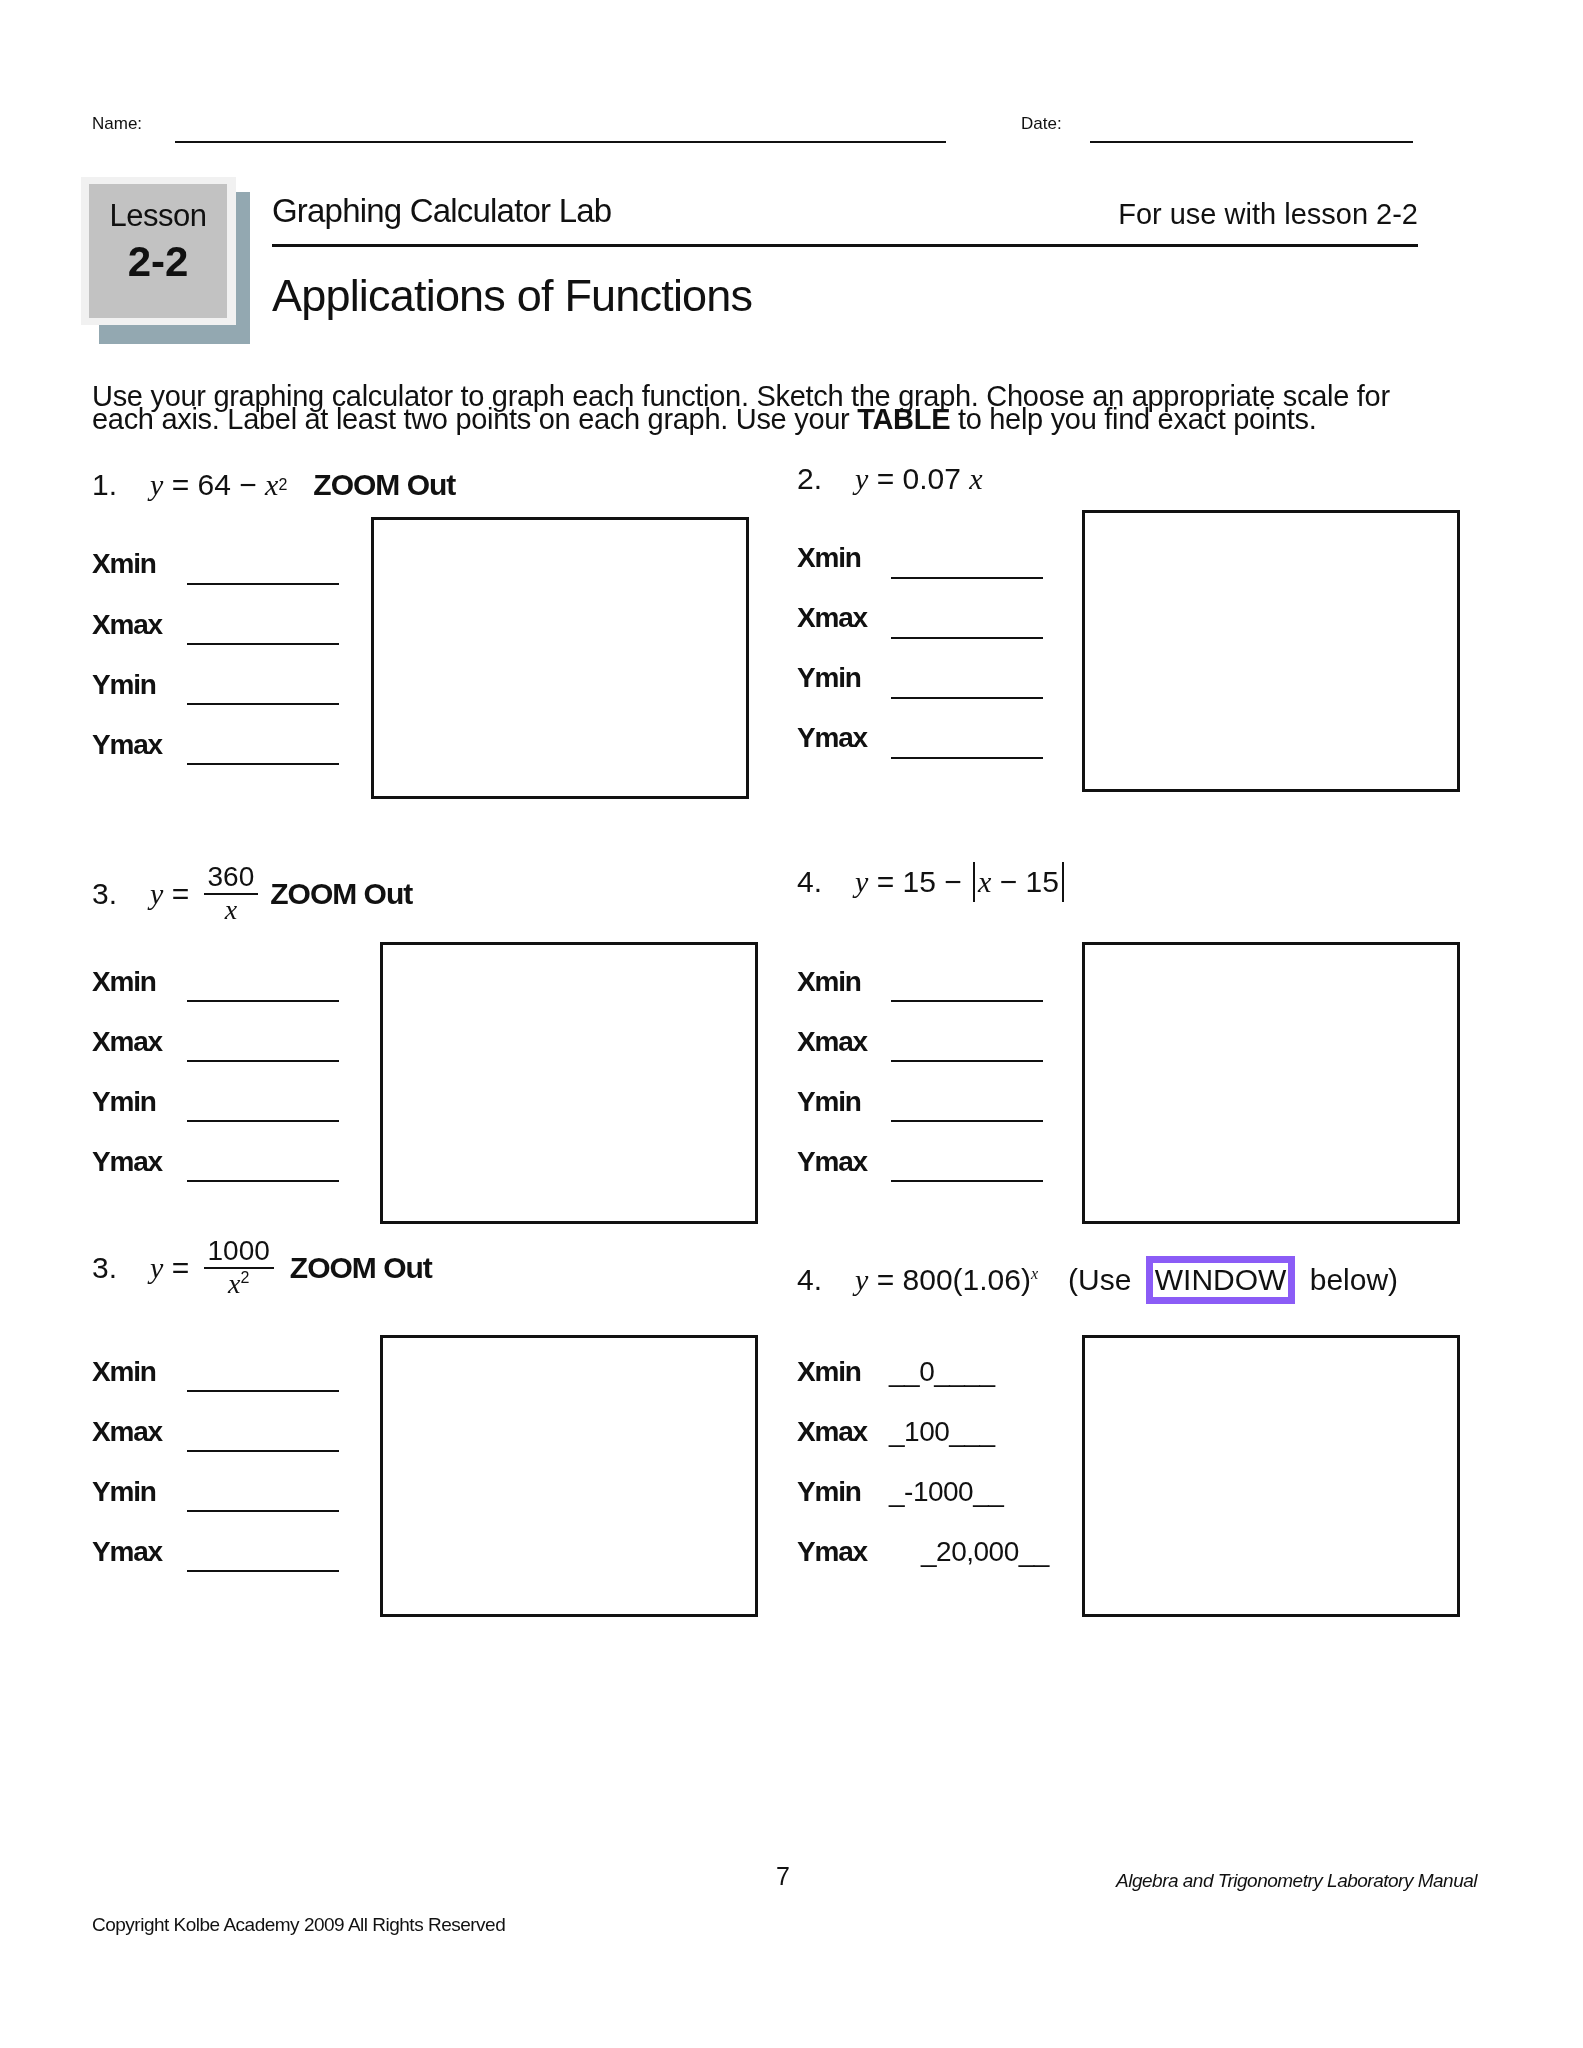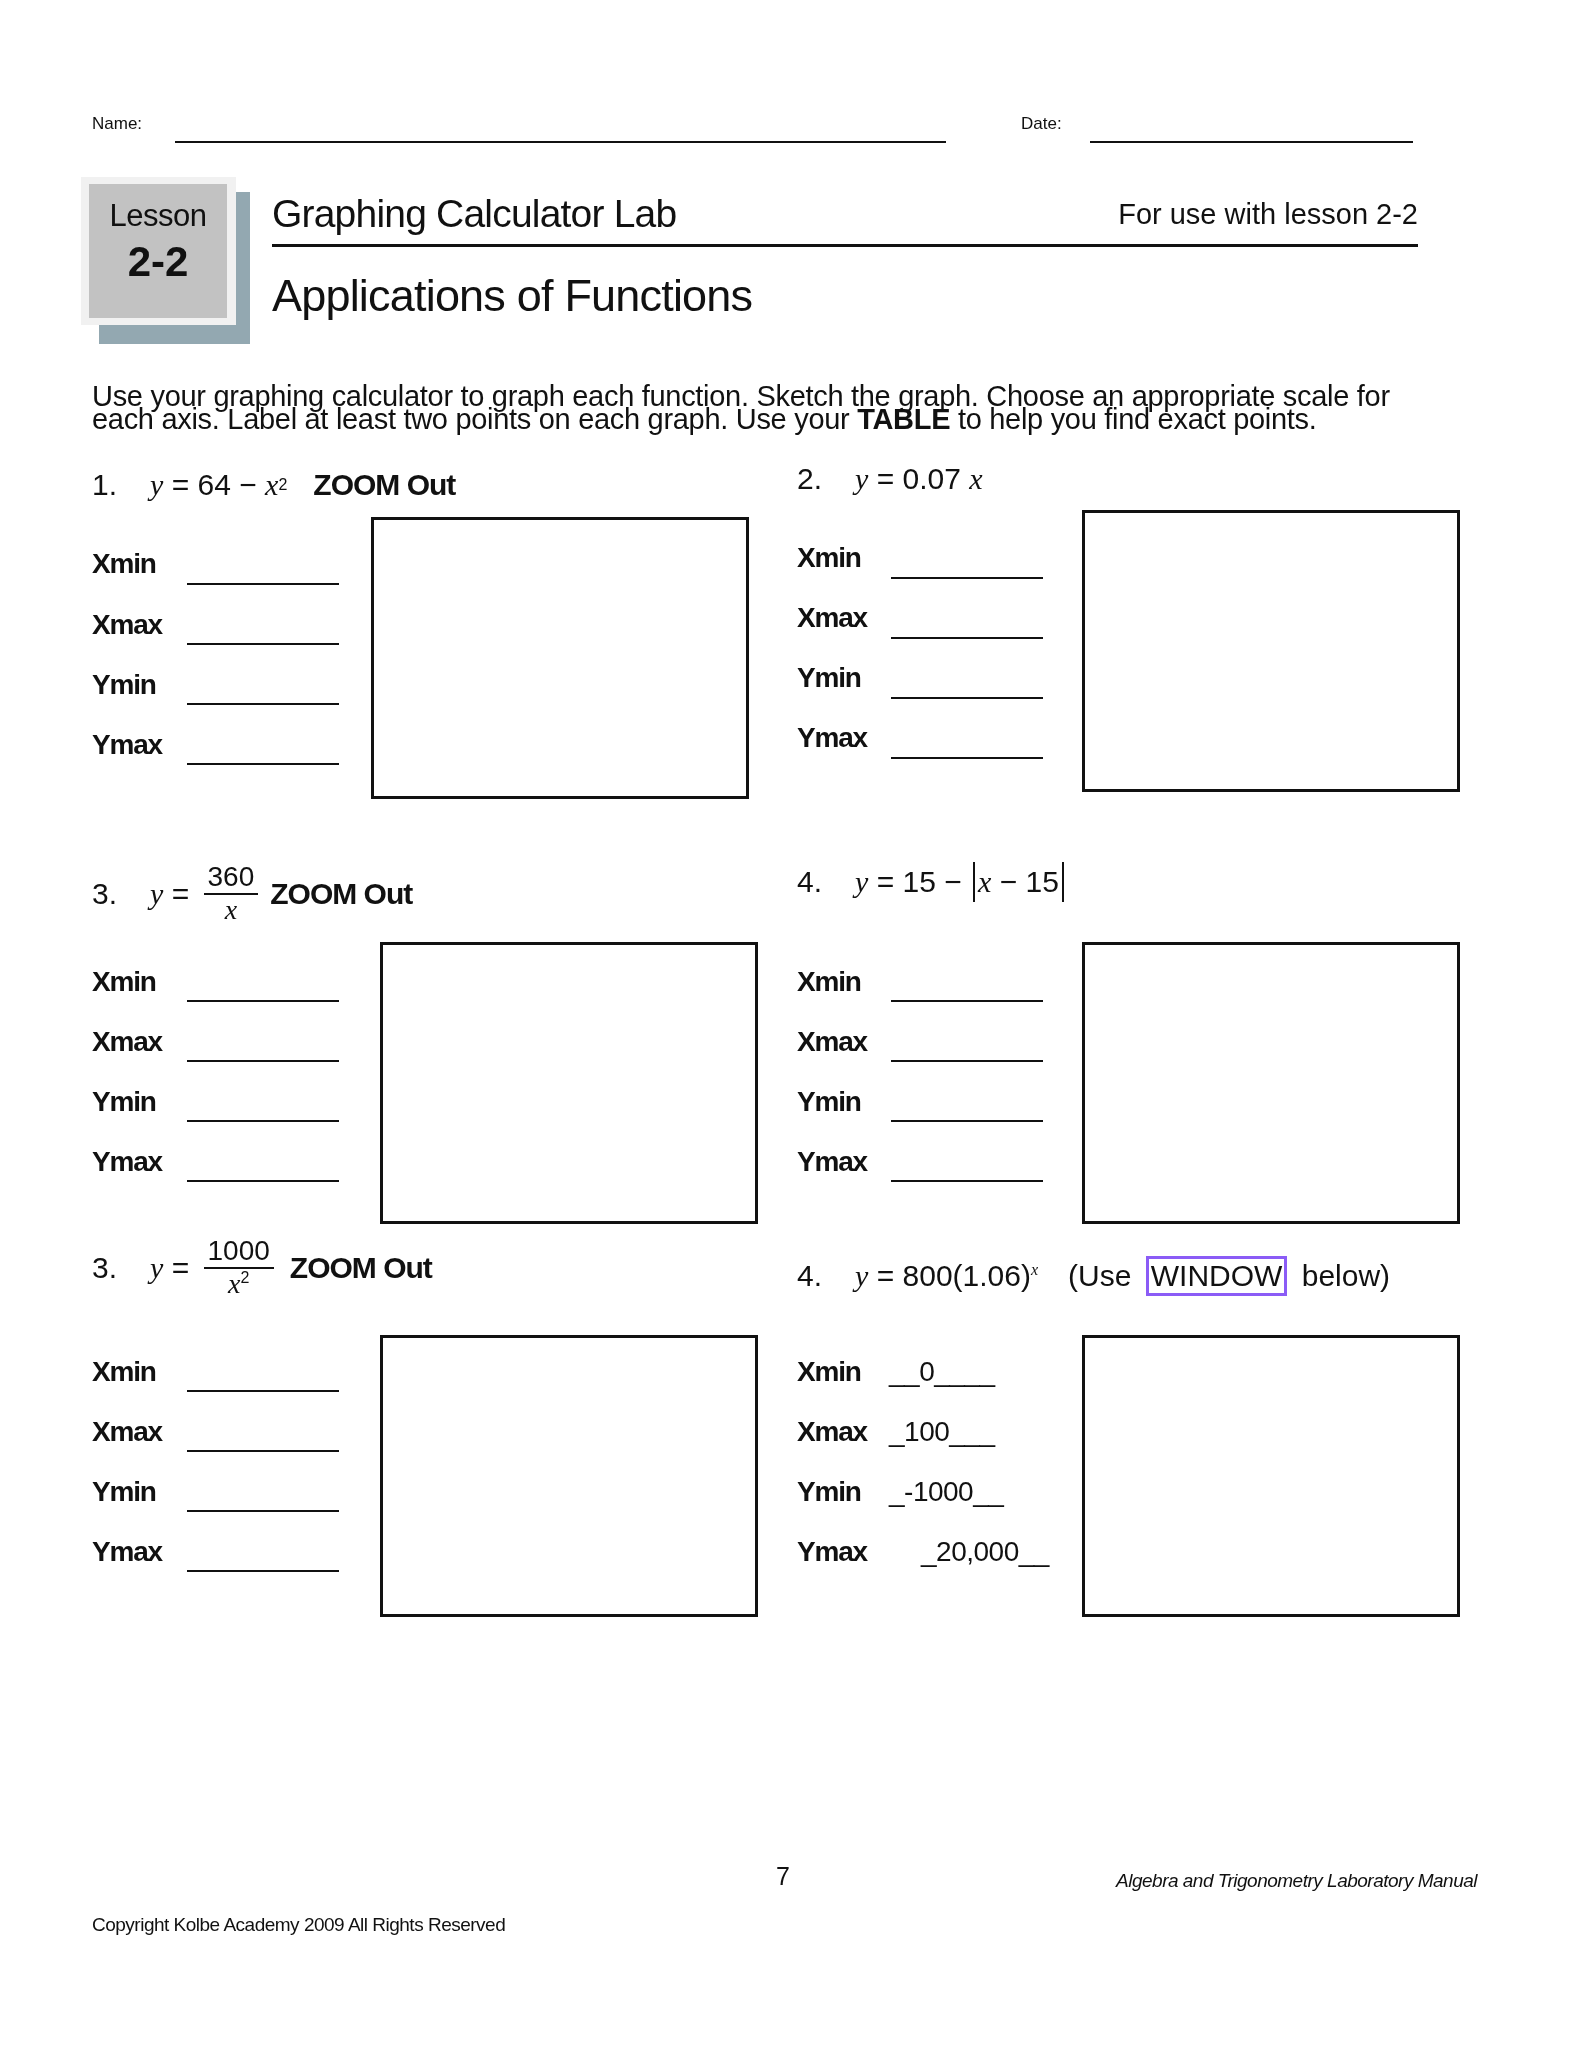--- a/index.html
+++ b/index.html
@@ -12,41 +12,41 @@
   .field-line { border-bottom: 2px solid #111; height: 0; top: 141px; }
 
   
   .badge-shadow { left: 99px; top: 192px; width: 151px; height: 152px; background: #93a8b1; }
   .badge-outer { left: 81px; top: 177px; width: 155px; height: 148px; background: #f1f1f1; }
   .badge-inner { left: 89px; top: 184px; width: 138px; height: 134px; background: #c2c2c2;
                  display: flex; flex-direction: column; align-items: center; }
   .badge-word { font-size: 31px; margin-top: 14px; letter-spacing: -0.5px; }
   .badge-num { font-size: 42px; font-weight: bold; margin-top: 4px; }
 
-  .lab-title { left: 272px; top: 192px; font-size: 39px; letter-spacing: -0.8px; }
+  .lab-title { left: 272px; top: 192px; font-size: 33px; letter-spacing: -0.8px; }
   .for-use { right: 165px; top: 198px; font-size: 29px; text-align: right; }
   .rule { left: 272px; top: 244px; width: 1146px; border-bottom: 3px solid #111; }
   .page-title { left: 272px; top: 270px; font-size: 45px; letter-spacing: -0.8px; }
 
   .instr { left: 92px; font-size: 29px; letter-spacing: -0.3px; }
   .instr b { font-weight: bold; }
 
   
   .prob-head { font-size: 30px; white-space: nowrap; display: flex; align-items: center; }
   .prob-num { display: inline-block; width: 58px; }
   .math { font-family: "Liberation Serif", serif; font-style: italic; }
   .mathn { font-family: "Liberation Sans", sans-serif; font-style: normal; }
   .zoom-out { font-weight: bold; margin-left: 26px; letter-spacing: -1px; }
   .frac { display: inline-flex; flex-direction: column; align-items: center; vertical-align: middle;
           margin: 0 6px; font-size: 28px; line-height: 1.1; }
   .frac .num { border-bottom: 2px solid #111; padding: 0 4px; }
   .frac .den { font-family: "Liberation Serif", serif; font-style: italic; }
   sup { font-size: 16px; }
   .abs-bar { display: inline-block; border-left: 2px solid #111; height: 40px; vertical-align: middle; margin: 0 3px; }
-  .window-box { border: 3px solid #8b5cf6; padding: 0 2px; margin: 0 6px; }
+  .window-box { border: 7px solid #8b5cf6; padding: 0 2px; margin: 0 6px; }
 
   .wlabel { font-size: 28px; font-weight: bold; letter-spacing: -1.2px; width: 80px; }
   .wline { border-bottom: 2px solid #111; width: 152px; height: 0; }
   .wval { font-size: 28px; letter-spacing: -0.5px; white-space: nowrap; }
   .graph-box { border: 3px solid #111; box-sizing: border-box; background: #fff; }
 
   .footer { top: 1870px; font-size: 19px; letter-spacing: -0.5px; }
   .footer-page { font-size: 25px; top: 1862px; }
   .footer-italic { font-style: italic; text-align: right; }
 </style>

